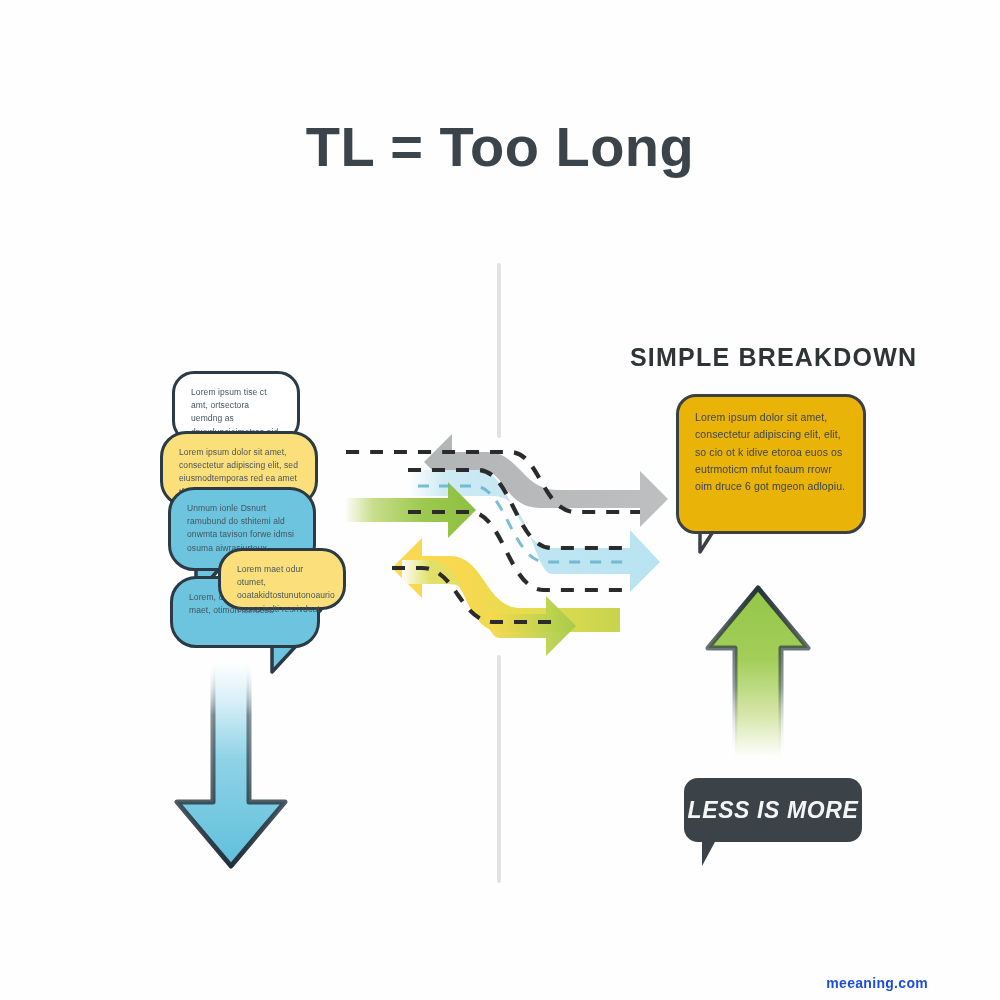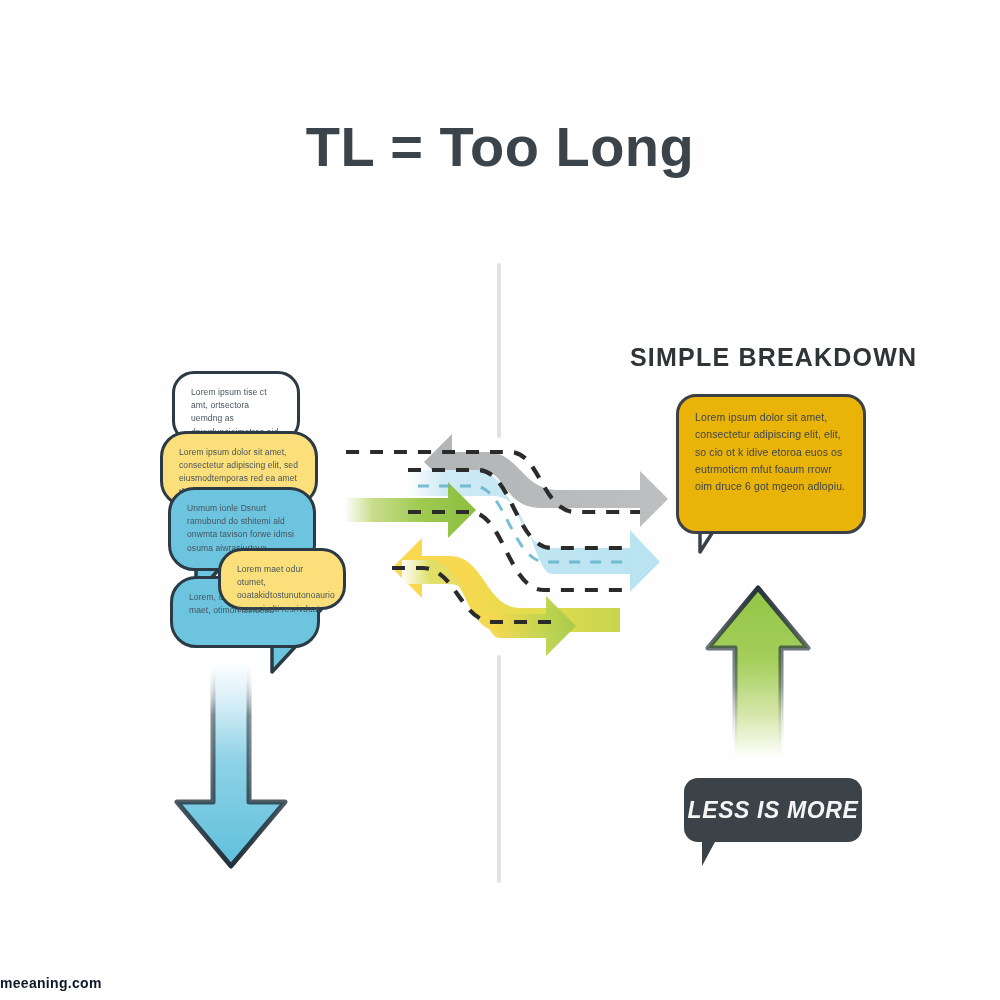--- a/index.html
+++ b/index.html
@@ -114,25 +114,25 @@
     border-right: 14px solid transparent;
     border-bottom: 26px solid transparent;
     z-index: 11;
   }
 
   
   .footer {
     position: absolute;
     left: 0; top: 975px;
     width: 928px;
-    text-align: left;
+    text-align: right;
     font-size: 14px;
     font-weight: bold;
     letter-spacing: 0.3px;
-    color: #0f172a;
+    color: #1d4ed8;
   }
 
   .layer { position: absolute; left:0; top:0; width:1000px; height:1000px; }
 </style>
 </head>
 <body>
 
 <div class="canvas">
 
   <div class="title">TL = Too Long</div>

